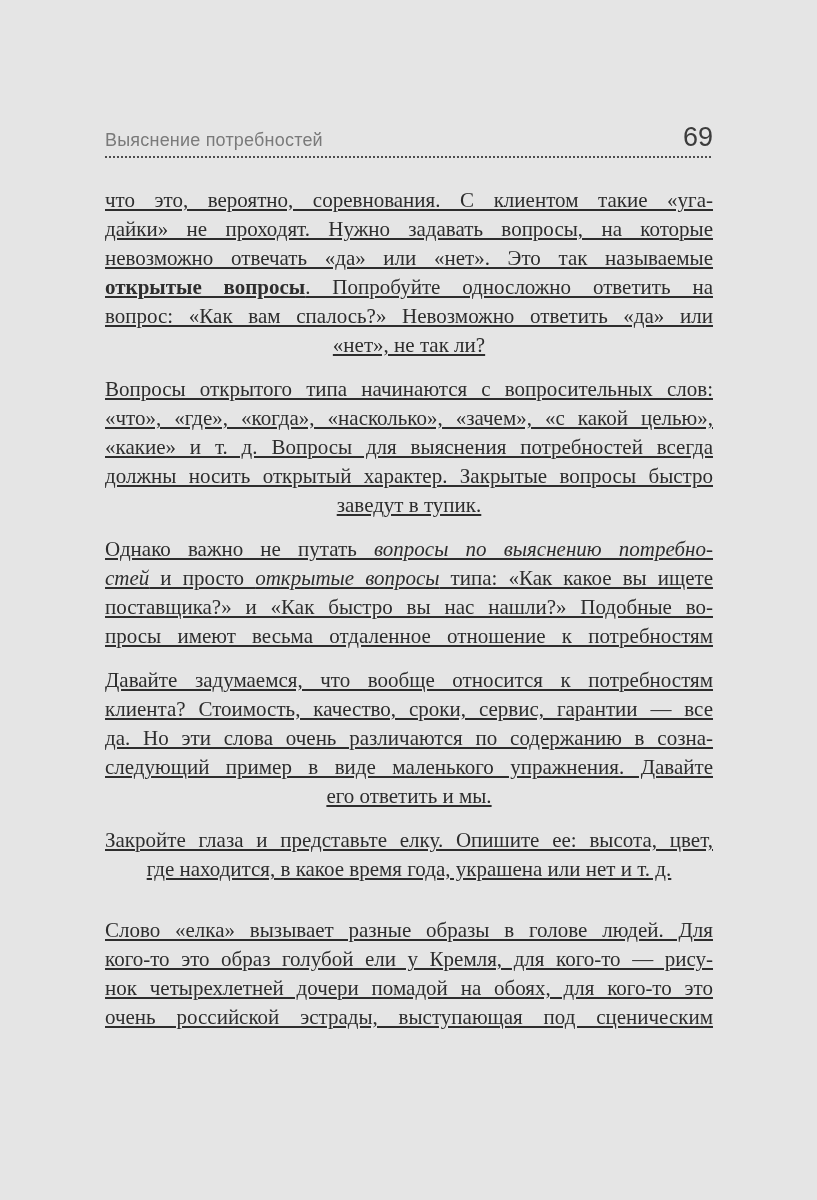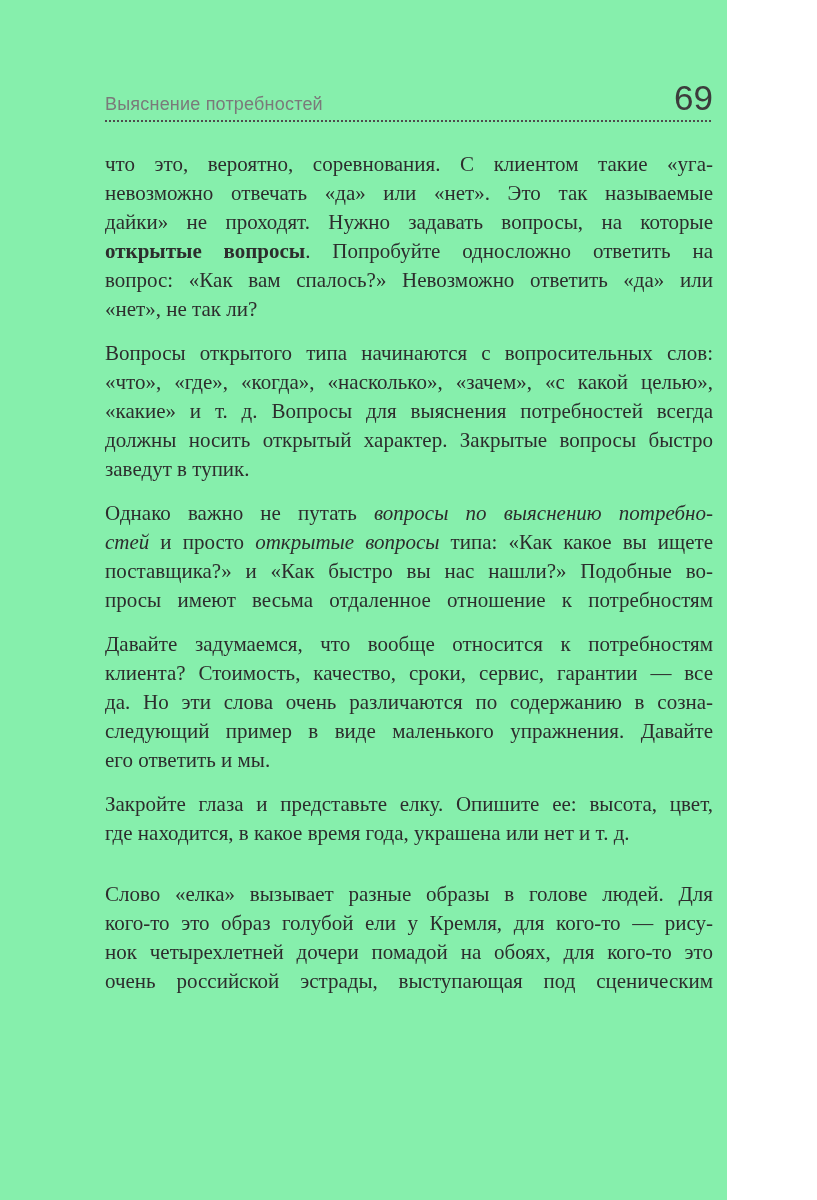--- a/index.html
+++ b/index.html
@@ -1,20 +1,20 @@
 <!DOCTYPE html>
 <html lang="ru"><head>
 <meta charset="utf-8">
 <style>
   html, body { margin: 0; padding: 0; background: #ffffff; }
   .page {
     position: relative;
-    width: 727px;
+    width: 817px;
     height: 1200px;
-    background: #86efac;
+    background: #e5e5e5;
     overflow: hidden;
     font-family: "Liberation Serif", serif;
   }
   .content {
     position: absolute;
     left: 105px;
     top: 84px;
     width: 608px;
   }
   .pagehead {
@@ -24,44 +24,46 @@
   }
   .running-title {
     font-family: "Liberation Sans", sans-serif;
     font-size: 18px;
     line-height: 22px;
     color: #7a7a7a;
     letter-spacing: 0.2px;
   }
   .page-number {
     font-family: "Liberation Sans", sans-serif;
-    font-size: 35px;
+    font-size: 27px;
     line-height: 27px;
     color: #3c3c3c;
+    margin-top: 40px;
   }
   .dotted-rule {
     margin-top: 5px;
     height: 2px;
     background-image: repeating-linear-gradient(90deg, #4d4d4d 0 2px, transparent 2px 4px);
   }
   .body-text {
     margin-top: 28px;
     font-size: 21px;
     line-height: 29px;
     color: #2d2d2d;
+    text-decoration: underline;
   }
   .para { margin: 0 0 15px 0; }
   .para:last-child { margin-bottom: 0; margin-top: 32px; }
   .line {
     text-align: justify;
     text-align-last: justify;
     white-space: normal;
   }
   .line.no-just {
-    text-align: left;
+    text-align: center;
     text-align-last: auto;
   }
   .run.bold { font-weight: bold; }
   .run.italic { font-style: italic; }
 </style>
 </head>
 <body>
 
 <div class="page">
   <div class="content">
@@ -69,22 +71,22 @@
     <div class="pagehead">
       <span class="running-title">Выяснение потребностей</span>
       <span class="page-number">69</span>
     </div>
 
     <div class="dotted-rule"></div>
 
     <div class="body-text">
         <div class="para">
           <div class="line"><span class="run normal">что это, вероятно, соревнования. С клиентом такие «уга-</span></div>
+          <div class="line"><span class="run normal">дайки» не проходят. Нужно задавать вопросы, на которые</span></div>
           <div class="line"><span class="run normal">невозможно отвечать «да» или «нет». Это так называемые</span></div>
-          <div class="line"><span class="run normal">дайки» не проходят. Нужно задавать вопросы, на которые</span></div>
           <div class="line"><span class="run bold">открытые вопросы</span><span class="run normal">. Попробуйте односложно ответить на</span></div>
           <div class="line"><span class="run normal">вопрос: «Как вам спалось?» Невозможно ответить «да» или</span></div>
           <div class="line no-just"><span class="run normal">«нет», не так ли?</span></div>
         </div>
         <div class="para">
           <div class="line"><span class="run normal">Вопросы открытого типа начинаются с вопросительных слов:</span></div>
           <div class="line"><span class="run normal">«что», «где», «когда», «насколько», «зачем», «с какой целью»,</span></div>
           <div class="line"><span class="run normal">«какие» и т. д. Вопросы для выяснения потребностей всегда</span></div>
           <div class="line"><span class="run normal">должны носить открытый характер. Закрытые вопросы быстро</span></div>
           <div class="line no-just"><span class="run normal">заведут в тупик.</span></div>

